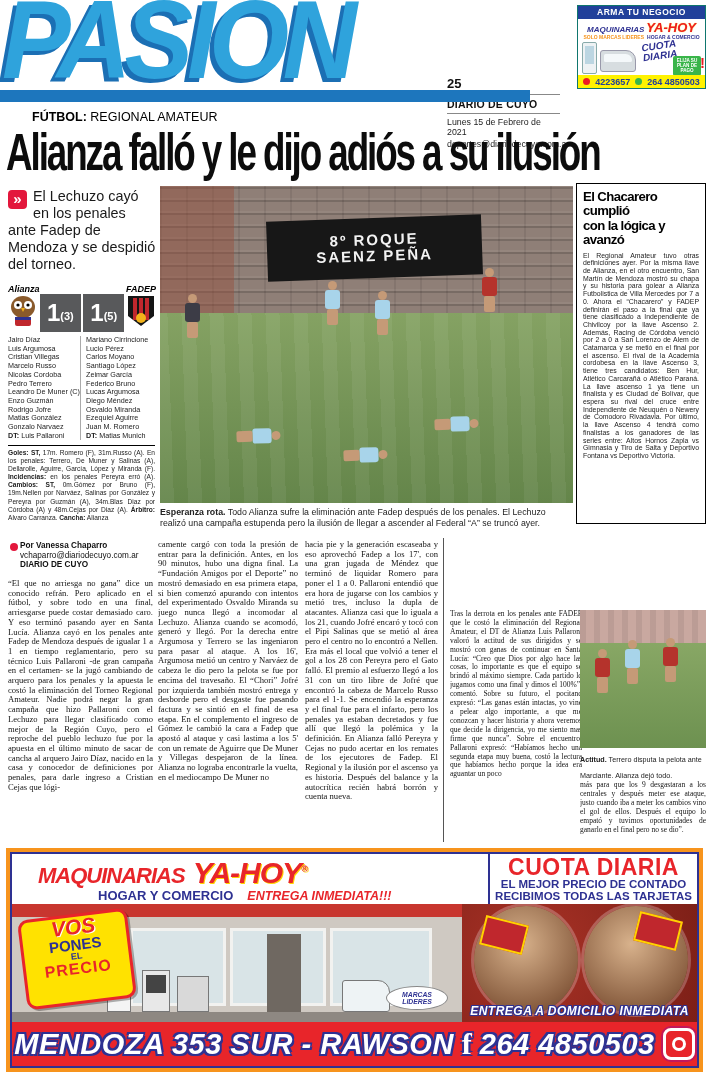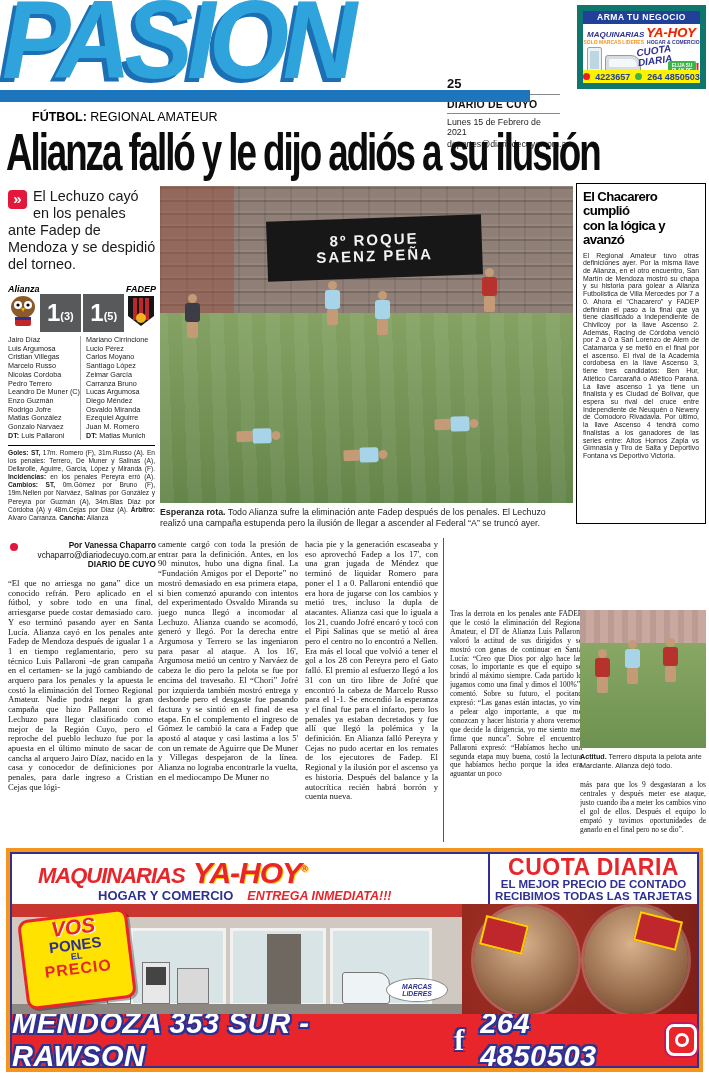--- a/index.html
+++ b/index.html
@@ -9,21 +9,21 @@
   .logo{position:absolute;left:2px;top:-16px;font:bold italic 112px "Liberation Sans",sans-serif;
         font-style:italic;letter-spacing:-7px;line-height:1;color:#2fa3dc;
         text-shadow:-5px 4px 0 #1b6fb4;transform:scaleX(.92);transform-origin:left top;}
   .mast-info{position:absolute;left:447px;top:28px;width:113px;font-family:"Liberation Sans",sans-serif;}
   .mast-info .pn{font-weight:bold;font-size:13px;margin-top:48px;}
   .mast-rule{border:0;border-top:1px solid #888;margin:3px 0;}
   .mast-info .paper{font-weight:bold;font-size:10.5px;letter-spacing:.2px;}
   .mast-info .small{font-size:8.8px;color:#222;margin-top:2px;}
   .bluebar{position:absolute;left:0;top:90px;width:530px;height:12px;background:#1d76bd;}
   
-  .topad{position:absolute;left:577px;top:5px;width:129px;height:84px;border:6px solid #0f766e;
+  .topad{position:absolute;left:577px;top:5px;width:129px;height:84px;border:1px solid #0f766e;
          box-sizing:border-box;background:#fff;overflow:hidden;}
   .topad .bar{background:#21409a;color:#fff;font:bold 8.5px/13px "Liberation Sans",sans-serif;
               text-align:center;letter-spacing:.5px;height:13px;}
   .topad .brandrow{display:flex;align-items:baseline;justify-content:center;gap:2px;margin-top:1px;}
   .topad .b1{font:bold italic 8px "Liberation Sans",sans-serif;color:#2e3192;}
   .topad .b2{font:bold italic 13px "Liberation Sans",sans-serif;color:#ed1c24;text-shadow:0 0 1px #ffd200;}
   .topad .subrow{display:flex;justify-content:center;gap:3px;font-size:5px;line-height:5px;}
   .topad .s1{color:#f7941d;font-weight:bold;}
   .topad .s2{color:#2e3192;font-weight:bold;}
   .topad .mid{position:relative;height:36px;}
@@ -67,21 +67,21 @@
   .prow{white-space:nowrap;overflow:hidden;color:#222;}
   .dtrow{white-space:nowrap;color:#222;}
   .dtrow b{font-weight:bold;}
   
   .minfo{position:absolute;left:8px;top:445px;width:147px;border-top:1px solid #000;padding-top:3px;
          font-size:6.6px;line-height:8.1px;text-align:justify;color:#222;}
   .minfo b{font-weight:bold;}
   
   .byline{position:absolute;left:8px;top:541px;width:148px;font-size:8.2px;line-height:9.6px;}
   .reddot{position:absolute;left:2px;top:2px;width:8px;height:8px;border-radius:50%;background:#e3173c;}
-  .byline .txt{margin-left:18px;text-align:right;}
+  .byline .txt{margin-left:12px;}
   .byline .bold{font-weight:bold;}
   
   .photo{position:absolute;left:160px;top:186px;width:413px;height:317px;overflow:hidden;background:#8f837c;}
   .wall{position:absolute;left:0;top:0;right:0;height:42%;
         background:repeating-linear-gradient(0deg,rgba(0,0,0,.16) 0 2px,rgba(255,255,255,.05) 2px 4px,transparent 4px 13px),
                    repeating-linear-gradient(90deg,rgba(0,0,0,.08) 0 2px,transparent 2px 26px),#8f7f77;}
   .wall-red{position:absolute;left:0;top:0;width:18%;height:42%;background:rgba(150,80,60,.45);}
   .grass{position:absolute;left:0;top:40%;right:0;bottom:0;
          background:repeating-linear-gradient(88deg,rgba(255,255,255,.06) 0 14px,transparent 14px 28px),
                     linear-gradient(#85a263,#64854a);}
@@ -111,21 +111,21 @@
   
   .pal-h{position:absolute;left:449px;top:528px;width:260px;color:#0d0d0d;
          font:bold 23.5px/26px "Liberation Sans",sans-serif;letter-spacing:-1.2px;}
   .pcol{position:absolute;font:7.5px/8.9px "Liberation Serif",serif;text-align:justify;color:#141414;overflow:hidden;}
   .p1{left:450px;top:610px;width:132px;height:238px;}
   .p2{left:580px;top:781px;width:126px;height:66px;}
   .pphoto{position:absolute;left:580px;top:610px;width:126px;height:138px;overflow:hidden;background:#7ca35a;}
   .pwall{position:absolute;left:0;top:0;right:0;height:26%;background:#c9a8a0;
          background-image:repeating-linear-gradient(90deg,rgba(0,0,0,.07) 0 6px,transparent 6px 14px);}
   .pgrass{position:absolute;left:0;top:24%;right:0;bottom:0;background:linear-gradient(#88a765,#6d9150);}
-  .pcapt{position:absolute;left:580px;top:752px;width:126px;font-size:7.2px;line-height:9px;color:#222;}
+  .pcapt{position:absolute;left:580px;top:752px;width:126px;font-size:7.2px;line-height:16px;color:#222;}
   
   .ad{position:absolute;left:6px;top:848px;width:697px;height:224px;border:4px solid #f7941d;box-sizing:border-box;}
   .ad-in{position:absolute;inset:0;border:2px solid #2e3192;display:flex;flex-direction:column;}
   .ad-band{height:50px;background:#fff;display:flex;align-items:center;}
   .ad-left{width:450px;padding-left:26px;}
   .ad-brandrow{display:flex;align-items:baseline;gap:8px;}
   .ad-b1{font:bold italic 22px "Liberation Sans",sans-serif;color:#e8252a;letter-spacing:-1px;}
   .ad-b2{font:bold italic 30px "Liberation Sans",sans-serif;color:#e8252a;letter-spacing:-1px;
          text-shadow:1px 1px 0 #ffd200;}
   .ad-reg{font-size:9px;color:#e8252a;vertical-align:super;}
@@ -159,21 +159,21 @@
          border-radius:50%;text-align:center;font:bold italic 6.8px/7.4px "Liberation Sans",sans-serif;color:#2e3192;
          display:flex;flex-direction:column;justify-content:center;}
   .ad-red{flex:1;position:relative;background:radial-gradient(circle at 30% 40%,#a93226,#7c1f17);overflow:hidden;}
   .circ{position:absolute;top:2px;width:104px;height:108px;border-radius:50%;
         background:radial-gradient(circle at 45% 35%,#d8b28c,#8a5f41 70%,#5d3c28);box-shadow:0 0 0 3px rgba(255,255,255,.25);}
   .circ.c-1{left:12px;} .circ.c-2{left:122px;}
   .sign{position:absolute;width:40px;height:26px;background:#c0272d;border:2px solid #ffd200;transform:rotate(14deg);}
   .delivery{position:absolute;left:0;right:0;bottom:4px;text-align:center;color:#fff;
             font:bold italic 12px "Liberation Sans",sans-serif;letter-spacing:.5px;
             text-shadow:1px 1px 0 #2e3192,-1px -1px 0 #2e3192,1px -1px 0 #2e3192,-1px 1px 0 #2e3192;}
-  .ad-bar{height:52px;background:#e8252a;display:flex;align-items:center;justify-content:center;gap:16px;}
+  .ad-bar{height:44px;background:#e8252a;display:flex;align-items:center;justify-content:center;gap:8px;}
   .ad-addr,.ad-phone{font:bold italic 29px "Liberation Sans",sans-serif;color:#fff;letter-spacing:.5px;
        text-shadow:2px 2px 0 #2e3192,-2px -2px 0 #2e3192,2px -2px 0 #2e3192,-2px 2px 0 #2e3192;}
   .fb{font:bold 30px "Liberation Serif",serif;color:#fff;
       text-shadow:2px 2px 0 #2e3192,-2px -2px 0 #2e3192,2px -2px 0 #2e3192,-2px 2px 0 #2e3192;}
   .ig{position:relative;width:26px;height:26px;border:3px solid #fff;border-radius:8px;box-shadow:0 0 0 2px #c2185b;}
   .ig:after{content:"";position:absolute;left:6px;top:6px;width:8px;height:8px;border:3px solid #fff;border-radius:50%;}
 </style>
 </head>
 <body>
 
@@ -284,21 +284,21 @@
         </div>
       <div class="dtrow"><b>DT:</b><span> Luis Pallaroni</span></div>
     </div>
     <div class="plist away">
       <div>
           <div class="prow">Mariano Cirrincione</div>
           <div class="prow">Lucio Pérez</div>
           <div class="prow">Carlos Moyano</div>
           <div class="prow">Santiago López</div>
           <div class="prow">Zeimar García</div>
-          <div class="prow">Carranza Bruno</div>
+          <div class="prow">Federico Bruno</div>
           <div class="prow">Lucas Argumosa</div>
           <div class="prow">Diego Méndez</div>
           <div class="prow">Osvaldo Miranda</div>
           <div class="prow">Ezequiel Aguirre</div>
           <div class="prow">Juan M. Romero</div>
         </div>
       <div class="dtrow"><b>DT:</b><span> Matias Munich</span></div>
     </div>
   </div>
 
@@ -442,20 +442,21 @@
               <div>LIDERES</div>
           </div>
         </div>
         <div class="ad-red">
           <div class="circ c-1">
               <div class="sign" style="left:8px;top:14px;"></div>
             </div>
           <div class="circ c-2">
               <div class="sign" style="left:52px;top:10px;"></div>
             </div>
+          <div class="delivery">ENTREGA A DOMICILIO INMEDIATA</div>
         </div>
       </div>
       <div class="ad-bar">
         <span class="ad-addr">MENDOZA 353 SUR - RAWSON</span>
         <span class="fb">f</span>
         <span class="ad-phone">264 4850503</span>
         <span class="ig"></span>
       </div>
     </div>
   </div>

